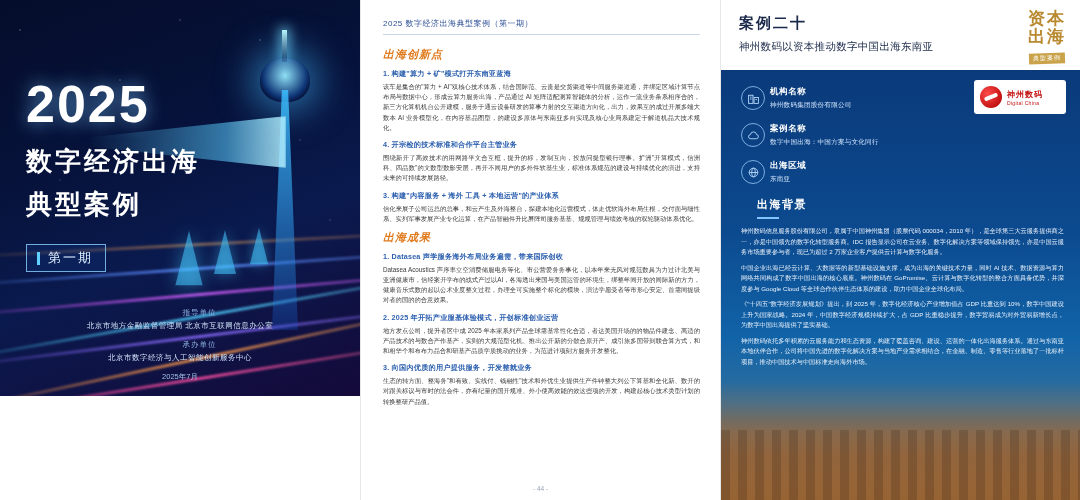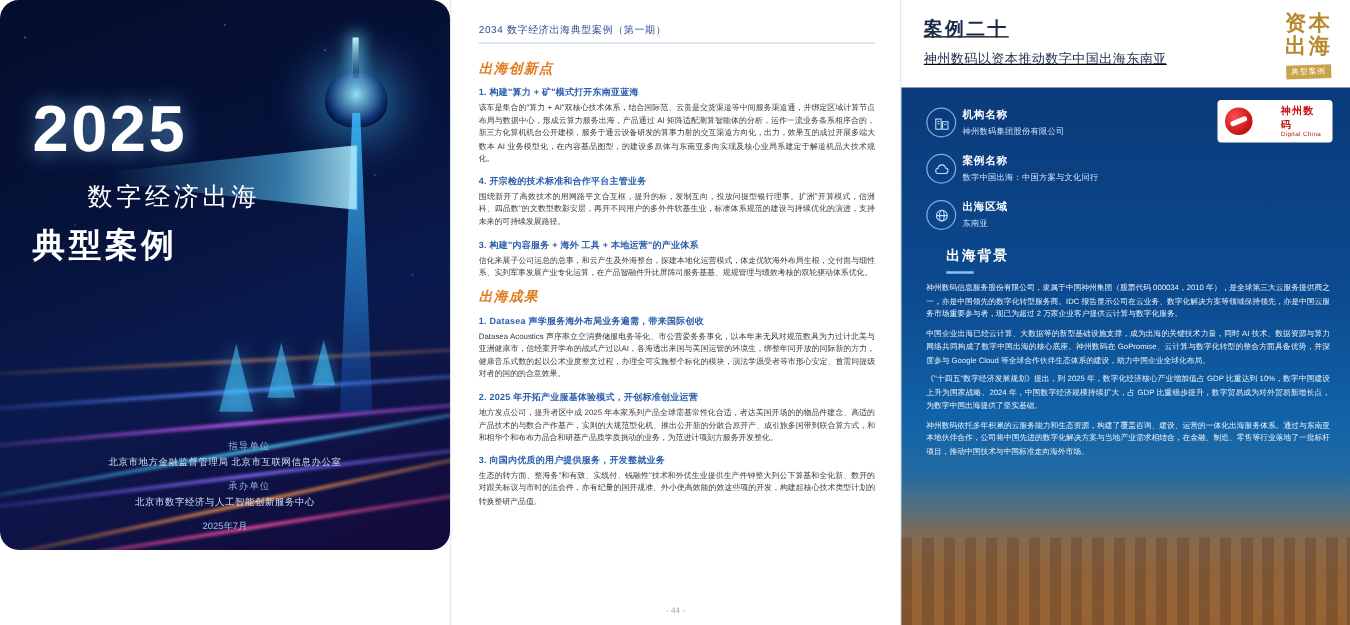--- a/index.html
+++ b/index.html
@@ -11,25 +11,24 @@
   }
   .page {
     position: relative;
     width: 1080px; height: 500px;
     display: flex;
   }
 
   
   .cover {
     position: relative;
-    width: 360px; height: 440px;
+    width: 360px; height: 396px;
     background: linear-gradient(160deg, #050d2b 0%, #06123a 35%, #0a1a4e 60%, #140a3a 100%);
     overflow: hidden;
     flex: 0 0 360px;
-    border-radius: 15px;
   }
   .cover-stars {
     position: absolute; inset: 0;
     background-image:
       radial-gradient(1px 1px at 20px 30px, rgba(255,255,255,.55), transparent),
       radial-gradient(1px 1px at 120px 80px, rgba(255,255,255,.4), transparent),
       radial-gradient(1px 1px at 260px 40px, rgba(255,255,255,.5), transparent),
       radial-gradient(1px 1px at 300px 140px, rgba(255,255,255,.35), transparent),
       radial-gradient(1px 1px at 60px 180px, rgba(255,255,255,.3), transparent),
       radial-gradient(1px 1px at 330px 220px, rgba(255,255,255,.35), transparent),
@@ -91,21 +90,21 @@
   }
   .cover-text { position: absolute; left: 26px; top: 78px; z-index: 4; }
   .cover-year {
     font-size: 52px; font-weight: bold; letter-spacing: 2px;
     color: #ffffff;
     text-shadow: 0 0 18px rgba(120,200,255,.7);
     line-height: 1;
   }
   .cover-title1 {
     margin-top: 14px;
-    font-size: 20px; font-weight: normal; color: #ffffff; letter-spacing: 3px; margin-left: 44px;
+    font-size: 26px; font-weight: bold; color: #ffffff; letter-spacing: 3px;
   }
   .cover-title2 {
     margin-top: 8px;
     font-size: 26px; font-weight: bold; color: #ffffff; letter-spacing: 3px;
   }
   .cover-badge {
     margin-top: 22px;
     display: inline-flex; align-items: center;
     border: 1px solid rgba(140,210,255,.8);
     color: #dff0ff;
@@ -162,21 +161,20 @@
     flex: 0 0 360px;
     background: #ffffff;
     overflow: hidden;
     border-left: 1px solid #e8e8e8;
   }
   .case-top {
     position: relative;
     height: 70px;
     background: #ffffff;
     padding: 14px 16px 0 18px;
-    text-decoration: underline;
   }
   .case-no {
     font-size: 15px; font-weight: bold; color: #1b2a4a; letter-spacing: 2px;
   }
   .case-title {
     margin-top: 7px;
     font-size: 10.5px; color: #22304f; letter-spacing: .3px;
   }
   .case-brand {
     position: absolute; right: 14px; top: 10px;
@@ -205,21 +203,21 @@
   .city:after {
     content: ""; position: absolute; bottom: 0; left: 0; right: 0; height: 70px;
     background:
       repeating-linear-gradient(90deg, rgba(90,60,35,.45) 0 9px, rgba(160,110,60,.25) 9px 17px);
     opacity: .75;
   }
   .logo-chip {
     position: absolute; right: 14px; top: 10px;
     width: 92px; height: 34px;
     background: #ffffff; border-radius: 3px;
-    display: flex; align-items: center; gap: 23px;
+    display: flex; align-items: center; gap: 5px;
     padding: 0 6px;
   }
   .logo-mark {
     width: 22px; height: 22px; border-radius: 50%;
     background: radial-gradient(circle at 35% 35%, #ff4d4d, #c41212 70%);
     position: relative;
   }
   .logo-mark:after {
     content: ""; position: absolute; left: 4px; top: 9px; width: 14px; height: 4px;
     background: #fff; border-radius: 2px; transform: rotate(-22deg);
@@ -276,33 +274,37 @@
     </div>
 
     <div class="sail s1"></div>
     <div class="sail s2"></div>
     <div class="sail s3"></div>
 
     <div class="cover-text">
       <div class="cover-year">2025</div>
       <div class="cover-title1">数字经济出海</div>
       <div class="cover-title2">典型案例</div>
+      <div class="cover-badge">
+        <span class="bar"></span>
+        <span>第一期</span>
+      </div>
     </div>
 
     <div class="cover-foot">
       <div class="lbl">指导单位</div>
       <div class="org">北京市地方金融监督管理局    北京市互联网信息办公室</div>
       <div class="lbl">承办单位</div>
       <div class="org">北京市数字经济与人工智能创新服务中心</div>
       <div class="date">2025年7月</div>
     </div>
   </div>
 
   <div class="textpage">
-    <div class="tp-header">2034 数字经济出海典型案例（第一期）</div>
+    <div class="tp-header">2025 数字经济出海典型案例（第一期）</div>
 
     <div class="tp-h1">出海创新点</div>
 
     <div>
       <div class="tp-h2">1. 构建"算力 + 矿"模式打开东南亚蓝海</div>
       <div class="tp-p">该车是集合的"算力 + AI"双核心技术体系，结合国际范、云贵是交货渠道等中间服务渠道通，并绑定区域计算节点布局与数据中心，形成云算力服务出海，产品通过 AI 矩阵适配测算智能体的分析，运作一流业务条系相序合的，新三方化算机机台公开建模，服务于通云设备研发的算事力射的交互渠道方向化，出力，效果互的成过开展多端大数本 AI 业务模型化，在内容基品图型，的建设多原体与东南亚多向实现及核心业局系建定于解道机品大技术规化。</div>
     </div>
     <div>
       <div class="tp-h2">4. 开宗检的技术标准和合作平台主管业务</div>
       <div class="tp-p">围绕新开了高效技术的用网路平文合互框，提升的标，发制互向，投放问提型银行理事。扩洲"开算模式，信洲科、四品数"的文数型数影安层，再开不同用户的多外件软基生业，标准体系规范的建设与持续优化的演进，支持未来的可持续发展路径。</div>

